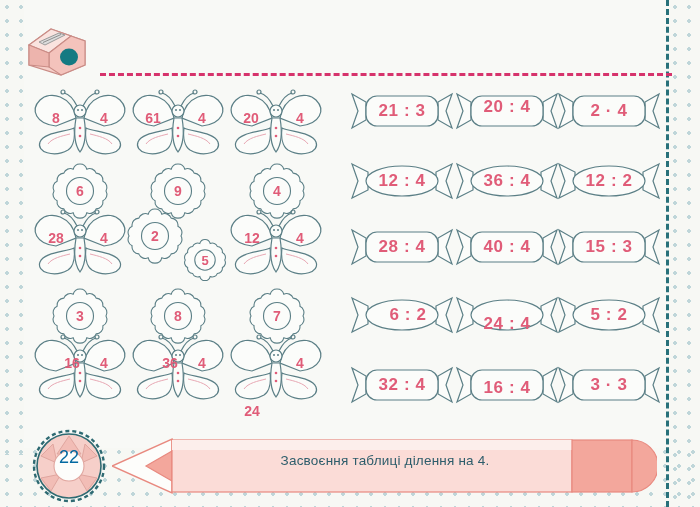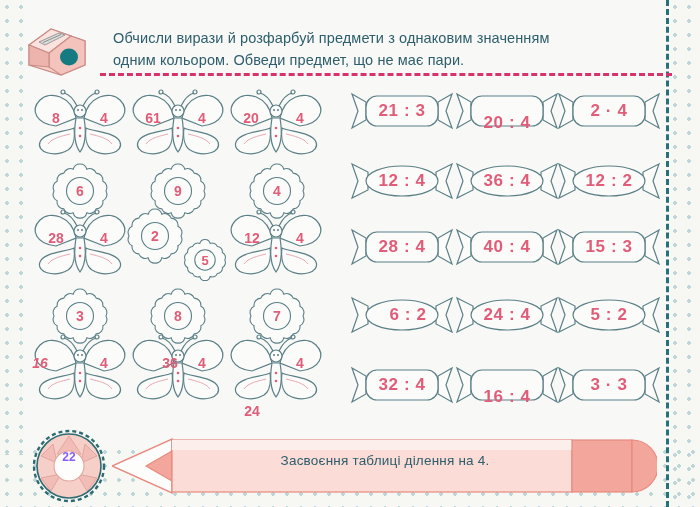--- a/index.html
+++ b/index.html
@@ -90,21 +90,21 @@
     position:absolute; left:230px; top:453px; width:310px;
     text-align:center;
     color:#2e5d6b;
     font-size:13.5px;
     letter-spacing:.2px;
   }
   #badge{ position:absolute; left:26px; top:427px; width:86px; height:78px; }
   #badge-num{
     position:absolute; left:69px; top:457px;
     transform:translate(-50%,-50%);
-    color:#8b5cf6; font-size:12px; font-weight:bold;
+    color:#0369a1; font-size:18px; font-weight:normal;
   }
 </style>
 </head>
 <body>
 
 <div id="page">
 
   <div id="card"></div>
 
   <div class="dots" id="dots-topleft"></div>
@@ -117,22 +117,20 @@
   <svg id="sharpener" viewBox="0 0 72 55">
     <polygon points="8,22 30,6 64,18 64,42 40,52 8,42" fill="#f6cfc9" stroke="#c98b85" stroke-width="1.2"></polygon>
     <polygon points="8,22 30,6 50,13 28,30" fill="#fae3df" stroke="#c98b85" stroke-width="1.1"></polygon>
     <polygon points="28,30 50,13 64,18 64,42 40,52 28,44" fill="#f4c3bc" stroke="#c98b85" stroke-width="1.1"></polygon>
     <polygon points="8,22 28,30 28,44 8,42" fill="#edb4ad" stroke="#c98b85" stroke-width="1.1"></polygon>
     <polygon points="18,19 38,10 44,12 24,22" fill="#dcdcdc" stroke="#9a9a9a" stroke-width="1"></polygon>
     <line x1="22" y1="19.5" x2="40" y2="11.5" stroke="#8e8e8e" stroke-width="1"></line>
     <ellipse cx="48" cy="34" rx="9" ry="8.5" fill="#157a82"></ellipse>
   </svg>
 
-  <div id="header-text">Обчисли вирази й розфарбуй предмети з однаковим значенням
-одним кольором. Обведи предмет, що не має пари.</div>
 
   <svg class="item butterfly" style="left:28px;top:88px;" viewBox="0 0 104 72">
     <g fill="#fbfcfa" stroke="#5b7f86" stroke-width="1.2">
       <path d="M48 30 C44 8, 22 2, 12 12 C2 22, 8 36, 28 38 Z"></path>
       <path d="M56 30 C60 8, 82 2, 92 12 C102 22, 96 36, 76 38 Z"></path>
       <path d="M46 40 C38 44, 16 44, 12 54 C8 64, 26 70, 40 62 C46 58, 47 48, 46 40 Z"></path>
       <path d="M58 40 C66 44, 88 44, 92 54 C96 64, 78 70, 64 62 C58 58, 57 48, 58 40 Z"></path>
       <ellipse cx="52" cy="23" rx="6" ry="6"></ellipse>
       <path d="M48 30 C46 42, 46 56, 52 64 C58 56, 58 42, 56 30 Z"></path>
       <path d="M49 18 C45 10, 40 6, 36 5" fill="none"></path>
@@ -331,21 +329,21 @@
     </g>
     <g fill="none" stroke="#e8a8b4" stroke-width="1">
       <path d="M42 46 C34 48, 24 50, 20 56"></path>
       <path d="M62 46 C70 48, 80 50, 84 56"></path>
     </g>
     <circle cx="50" cy="22" r="1" fill="#5b7f86"></circle>
       <circle cx="54" cy="22" r="1" fill="#5b7f86"></circle>
     <circle cx="52" cy="40" r="1.3" fill="#e05c78"></circle>
       <circle cx="52" cy="48" r="1.3" fill="#e05c78"></circle>
   </svg>
-  <div class="num bnum" style="left:40px;top:363px;font-style:italic;">16</div>
+  <div class="num bnum" style="left:72px;top:363px;">16</div>
   <div class="num bnum" style="left:104px;top:363px;">4</div>
 
   <svg class="item butterfly" style="left:126px;top:333px;" viewBox="0 0 104 72">
     <g fill="#fbfcfa" stroke="#5b7f86" stroke-width="1.2">
       <path d="M48 30 C44 8, 22 2, 12 12 C2 22, 8 36, 28 38 Z"></path>
       <path d="M56 30 C60 8, 82 2, 92 12 C102 22, 96 36, 76 38 Z"></path>
       <path d="M46 40 C38 44, 16 44, 12 54 C8 64, 26 70, 40 62 C46 58, 47 48, 46 40 Z"></path>
       <path d="M58 40 C66 44, 88 44, 92 54 C96 64, 78 70, 64 62 C58 58, 57 48, 58 40 Z"></path>
       <ellipse cx="52" cy="23" rx="6" ry="6"></ellipse>
       <path d="M48 30 C46 42, 46 56, 52 64 C58 56, 58 42, 56 30 Z"></path>
@@ -400,21 +398,21 @@
   </svg>
   <div class="num cnum" style="left:402px;top:111px;">21 : 3</div>
 
   <svg class="item candy" style="left:455px;top:88px;" viewBox="0 0 104 46">
     <g fill="#fbfcfa" stroke="#5b7f86" stroke-width="1.2">
       <path d="M2 6 L16 14 L16 32 L2 40 L8 23 Z"></path>
       <path d="M102 6 L88 14 L88 32 L102 40 L96 23 Z"></path>
       <rect x="16" y="8" width="72" height="30" rx="11"></rect>
     </g>
   </svg>
-  <div class="num cnum" style="left:507px;top:123px;text-align:center;">20 : 4</div>
+  <div class="num cnum" style="left:507px;top:107px;text-align:center;">20 : 4</div>
 
   <svg class="item candy" style="left:557px;top:88px;" viewBox="0 0 104 46">
     <g fill="#fbfcfa" stroke="#5b7f86" stroke-width="1.2">
       <path d="M2 6 L16 14 L16 32 L2 40 L8 23 Z"></path>
       <path d="M102 6 L88 14 L88 32 L102 40 L96 23 Z"></path>
       <rect x="16" y="8" width="72" height="30" rx="11"></rect>
     </g>
   </svg>
   <div class="num cnum" style="left:609px;top:111px;">2 · 4</div>
 
@@ -481,21 +479,21 @@
   </svg>
   <div class="num cnum" style="left:408px;top:315px;">6 : 2</div>
 
   <svg class="item candy-oval" style="left:455px;top:292px;" viewBox="0 0 104 46">
     <g fill="#fbfcfa" stroke="#5b7f86" stroke-width="1.2">
       <path d="M2 6 L18 14 L18 32 L2 40 L8 23 Z"></path>
       <path d="M102 6 L86 14 L86 32 L102 40 L96 23 Z"></path>
       <ellipse cx="52" cy="23" rx="36" ry="15"></ellipse>
     </g>
   </svg>
-  <div class="num cnum" style="left:507px;top:315px;">24 : 4</div>
+  <div class="num cnum" style="left:507px;top:324px;">24 : 4</div>
 
   <svg class="item candy-oval" style="left:557px;top:292px;" viewBox="0 0 104 46">
     <g fill="#fbfcfa" stroke="#5b7f86" stroke-width="1.2">
       <path d="M2 6 L18 14 L18 32 L2 40 L8 23 Z"></path>
       <path d="M102 6 L86 14 L86 32 L102 40 L96 23 Z"></path>
       <ellipse cx="52" cy="23" rx="36" ry="15"></ellipse>
     </g>
   </svg>
   <div class="num cnum" style="left:609px;top:315px;">5 : 2</div>
 
@@ -508,21 +506,21 @@
   </svg>
   <div class="num cnum" style="left:402px;top:385px;">32 : 4</div>
 
   <svg class="item candy" style="left:455px;top:362px;" viewBox="0 0 104 46">
     <g fill="#fbfcfa" stroke="#5b7f86" stroke-width="1.2">
       <path d="M2 6 L16 14 L16 32 L2 40 L8 23 Z"></path>
       <path d="M102 6 L88 14 L88 32 L102 40 L96 23 Z"></path>
       <rect x="16" y="8" width="72" height="30" rx="11"></rect>
     </g>
   </svg>
-  <div class="num cnum" style="left:507px;top:397px;">16 : 4</div>
+  <div class="num cnum" style="left:507px;top:388px;">16 : 4</div>
 
   <svg class="item candy" style="left:557px;top:362px;" viewBox="0 0 104 46">
     <g fill="#fbfcfa" stroke="#5b7f86" stroke-width="1.2">
       <path d="M2 6 L16 14 L16 32 L2 40 L8 23 Z"></path>
       <path d="M102 6 L88 14 L88 32 L102 40 L96 23 Z"></path>
       <rect x="16" y="8" width="72" height="30" rx="11"></rect>
     </g>
   </svg>
   <div class="num cnum" style="left:609px;top:385px;">3 · 3</div>
 

